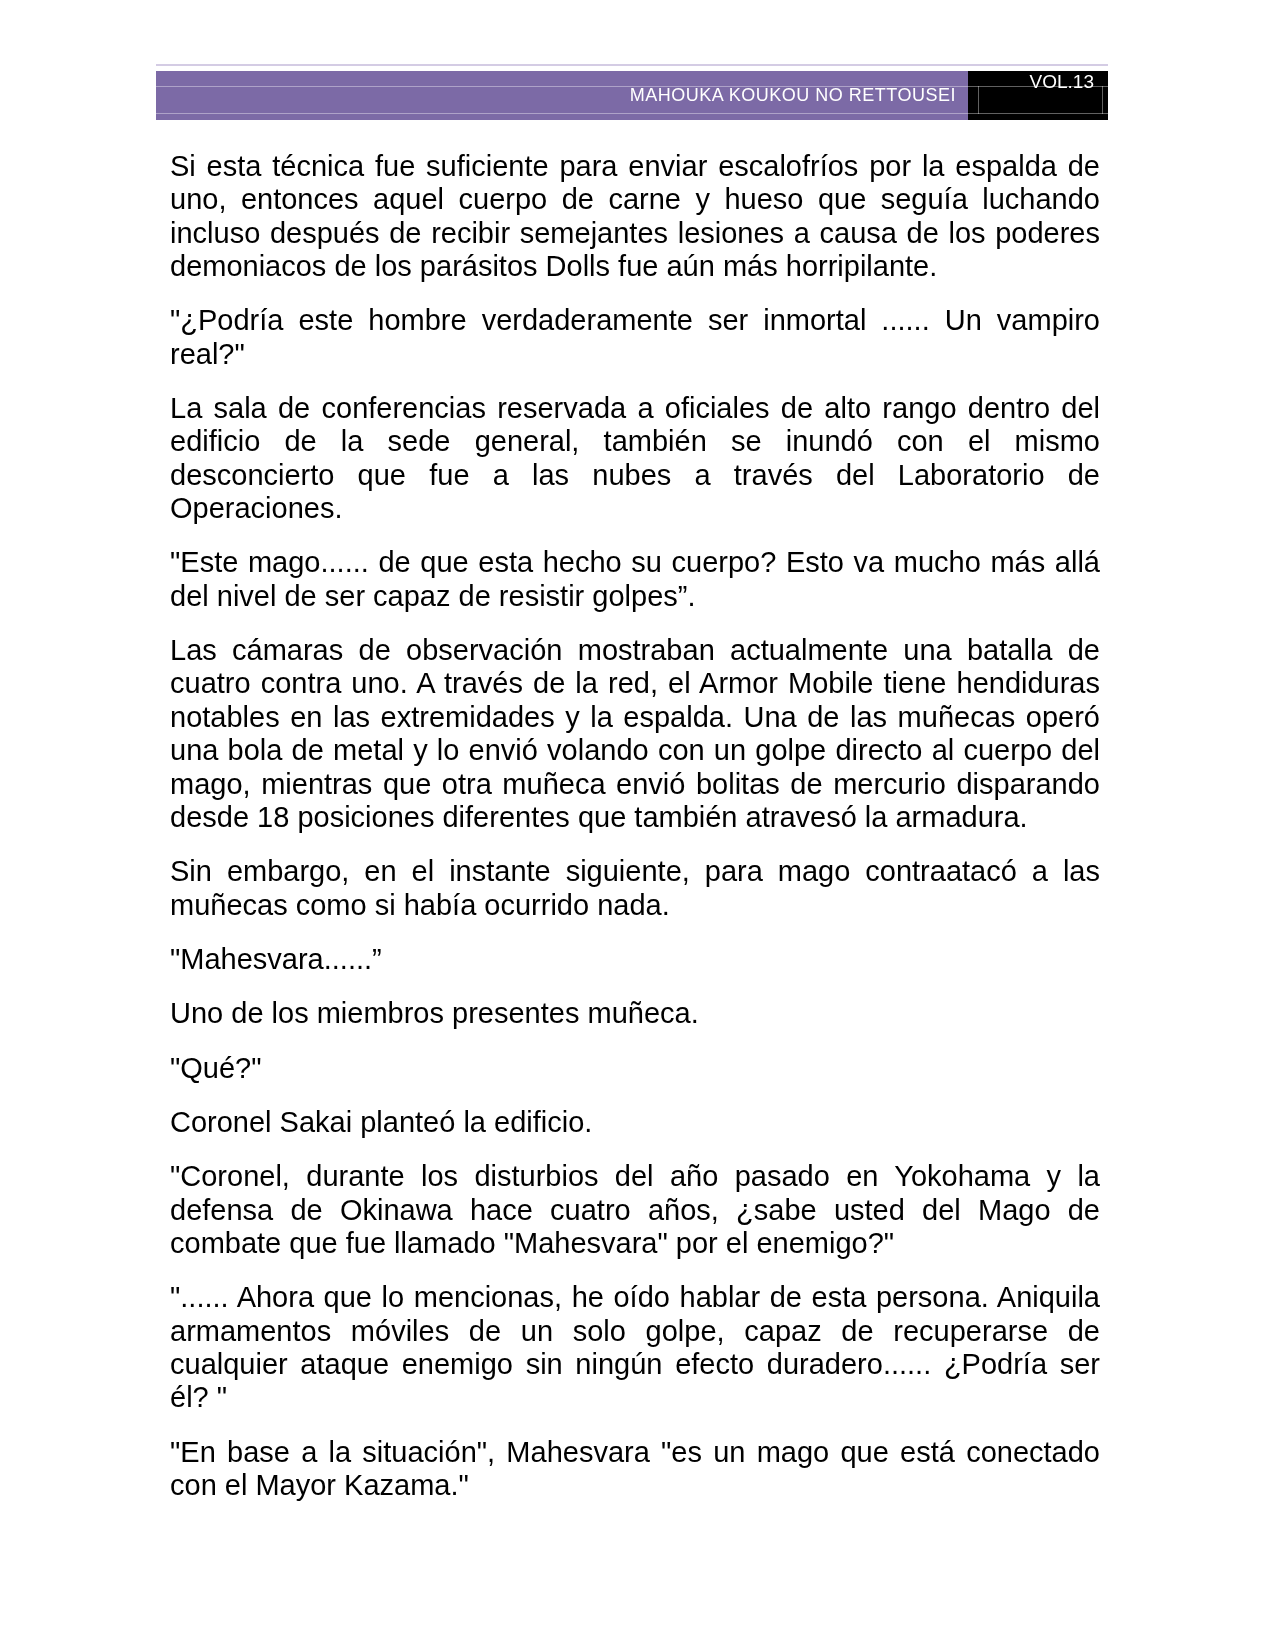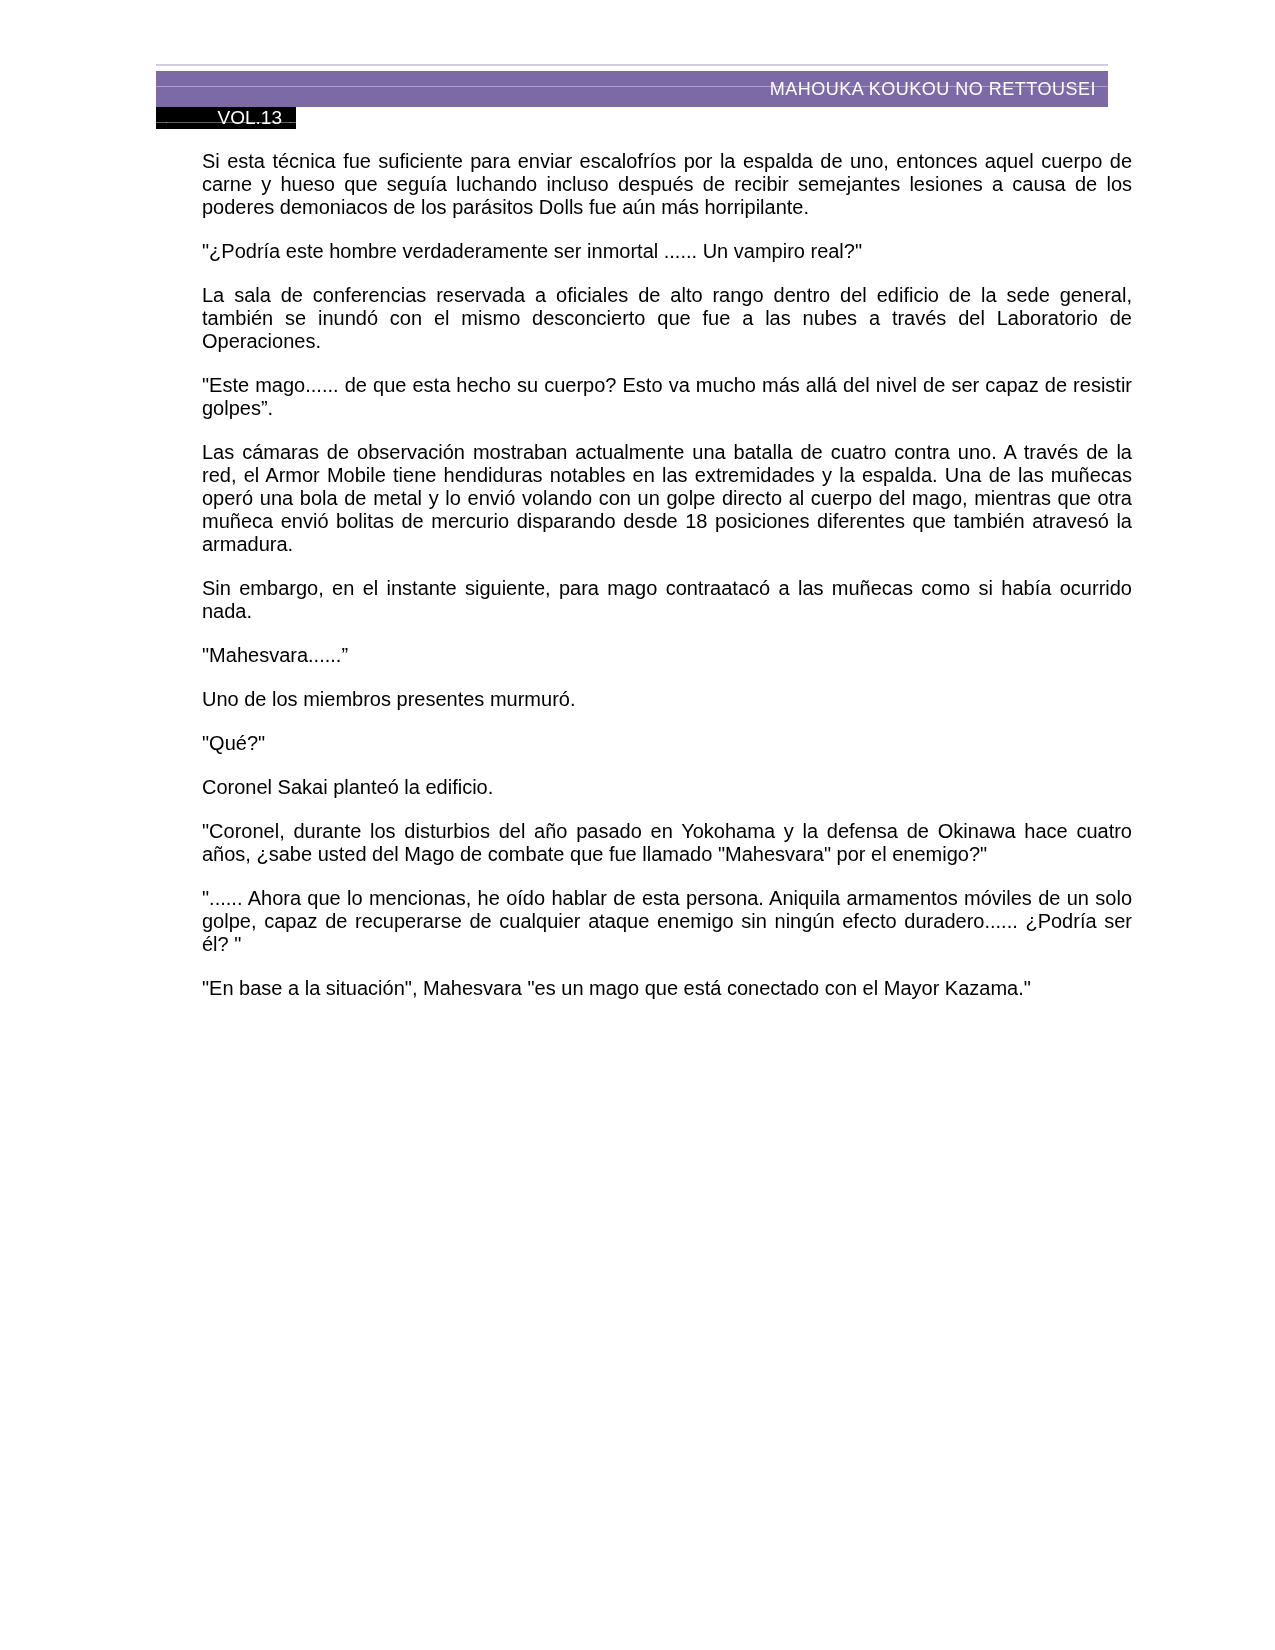--- a/index.html
+++ b/index.html
@@ -23,23 +23,22 @@
     width: 952px;
     height: 2px;
     background: var(--top-rule, #d4cce4);
   }
   
   .header {
     position: absolute;
     left: 156px;
     top: 71px;
     width: 952px;
-    height: 58px;
+    height: 49px;
     display: flex;
-    flex-direction: column;
   }
   .header-bar {
     flex: 1;
     background: var(--purple, #7c6aa6);
     display: flex;
     align-items: center;
     justify-content: flex-end;
     padding-right: 12px;
     min-width: 0;
   }
@@ -95,25 +94,24 @@
     border-bottom: 1px solid rgba(255,255,255,0.38);
     pointer-events: none;
     z-index: 1;
   }
   
   .content {
     position: absolute;
     left: 170px;
     top: 150px;
     width: 930px;
-    font-size: 20px;
+    font-size: 29px;
     line-height: 1.15;
     color: #000000;
     text-align: justify;
-    margin-left: 32px;
   }
   .content p {
     margin: 0 0 21px 0;
   }
 </style>
 </head>
 <body>
 
 <div class="page">
 
@@ -130,21 +128,21 @@
   </div>
 
   <div class="content">
       <p>Si esta técnica fue suficiente para enviar escalofríos por la espalda de uno, entonces aquel cuerpo de carne y hueso que seguía luchando incluso después de recibir semejantes lesiones a causa de los poderes demoniacos de los parásitos Dolls fue aún más horripilante.</p>
       <p>"¿Podría este hombre verdaderamente ser inmortal ...... Un vampiro real?"</p>
       <p>La sala de conferencias reservada a oficiales de alto rango dentro del edificio de la sede general, también se inundó con el mismo desconcierto que fue a las nubes a través del Laboratorio de Operaciones.</p>
       <p>"Este mago...... de que esta hecho su cuerpo? Esto va mucho más allá del nivel de ser capaz de resistir golpes”.</p>
       <p>Las cámaras de observación mostraban actualmente una batalla de cuatro contra uno. A través de la red, el Armor Mobile tiene hendiduras notables en las extremidades y la espalda. Una de las muñecas operó una bola de metal y lo envió volando con un golpe directo al cuerpo del mago, mientras que otra muñeca envió bolitas de mercurio disparando desde 18 posiciones diferentes que también atravesó la armadura.</p>
       <p>Sin embargo, en el instante siguiente, para mago contraatacó a las muñecas como si había ocurrido nada.</p>
       <p>"Mahesvara......”</p>
-      <p>Uno de los miembros presentes murmuró.</p>
+      <p>Uno de los miembros presentes muñeca.</p>
       <p>"Qué?"</p>
       <p>Coronel Sakai planteó la edificio.</p>
       <p>"Coronel, durante los disturbios del año pasado en Yokohama y la defensa de Okinawa hace cuatro años, ¿sabe usted del Mago de combate que fue llamado "Mahesvara" por el enemigo?"</p>
       <p>"...... Ahora que lo mencionas, he oído hablar de esta persona. Aniquila armamentos móviles de un solo golpe, capaz de recuperarse de cualquier ataque enemigo sin ningún efecto duradero...... ¿Podría ser él? "</p>
       <p>"En base a la situación", Mahesvara "es un mago que está conectado con el Mayor Kazama."</p>
     </div>
 
 </div>
 
 </body></html>

